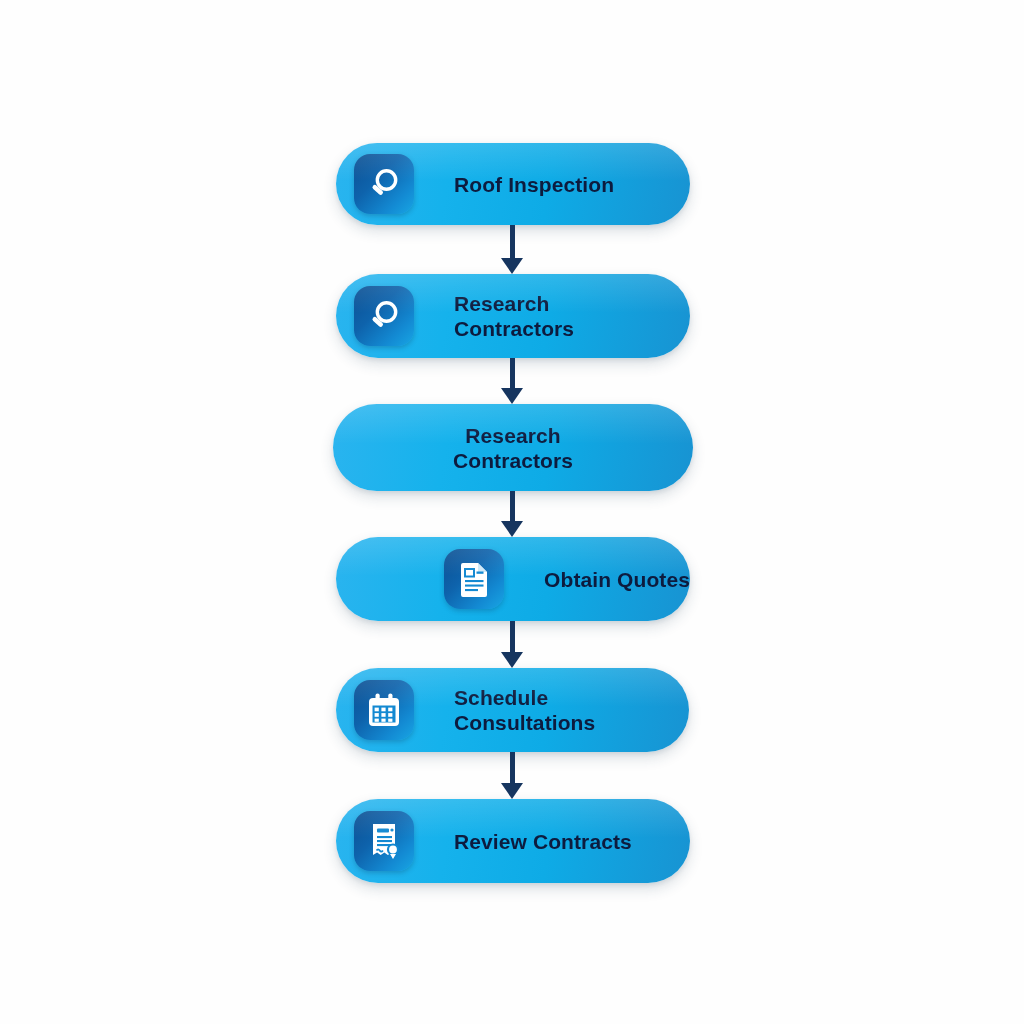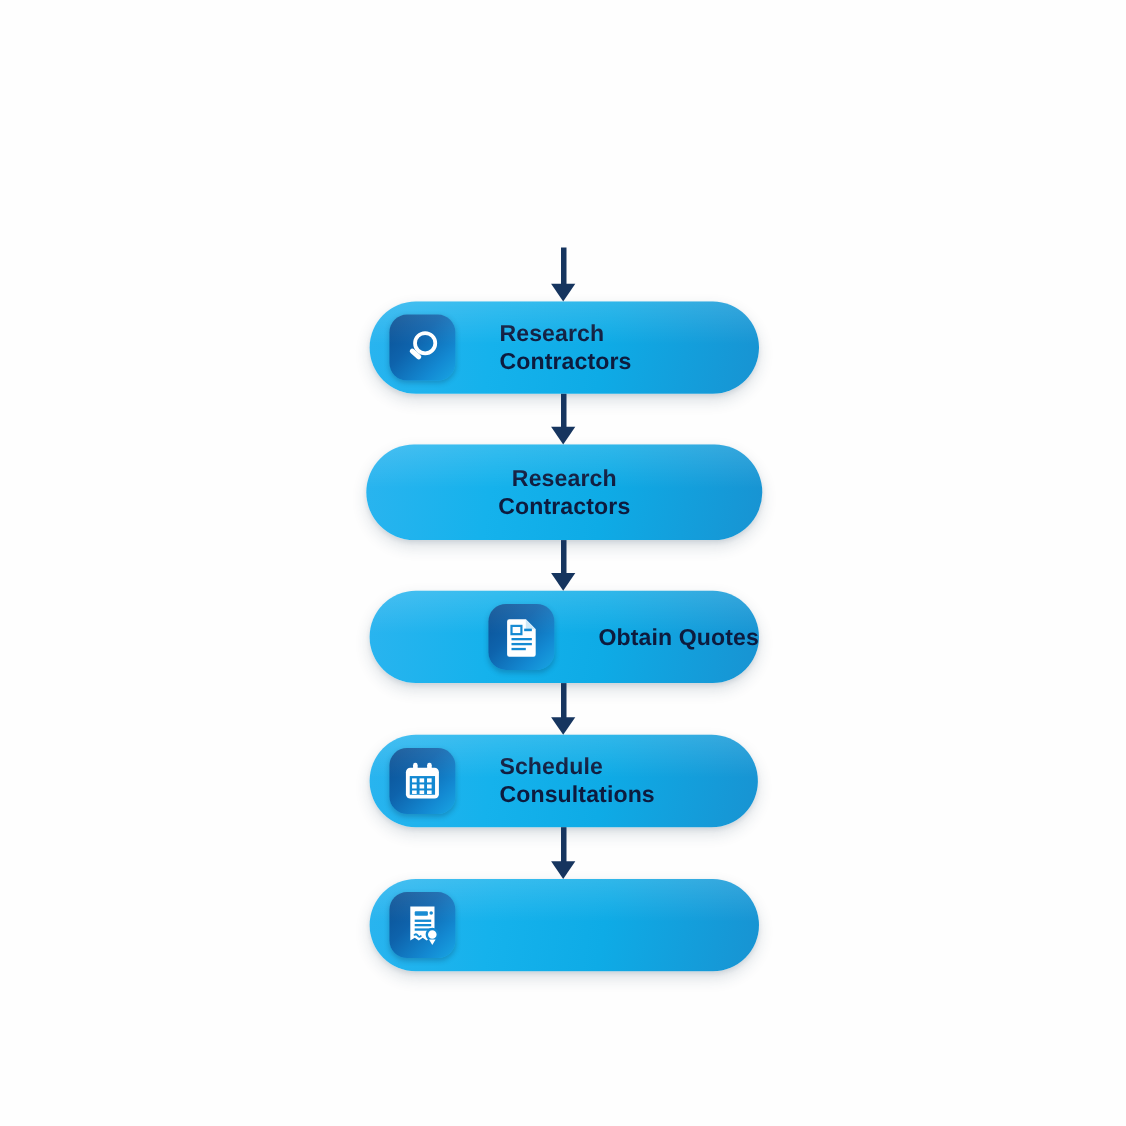--- a/index.html
+++ b/index.html
@@ -102,20 +102,29 @@
     border-left: 11px solid transparent;
     border-right: 11px solid transparent;
     border-top: 16px solid #16355f;
   }
 </style>
 </head>
 <body>
 
 <div id="canvas">
   <div class="flow" id="flow">
+      <div class="node with-icon" style="left: 336px; top: 143px; width: 354px; height: 82px;">
+        <div class="node-icon">
+    <svg width="38" height="38" viewBox="0 0 38 38" aria-hidden="true">
+      <circle cx="21.5" cy="15" r="9.2" fill="none" stroke="#ffffff" stroke-width="3.4"></circle>
+      <rect x="6.5" y="22.5" width="12.5" height="4.6" rx="2.3" fill="#ffffff" transform="rotate(42 12.7 24.8)"></rect>
+    </svg>
+        </div>
+        <div class="node-label">Roof Inspection</div>
+      </div>
       <div class="node with-icon" style="left: 336px; top: 274px; width: 354px; height: 84px;">
         <div class="node-icon">
     <svg width="38" height="38" viewBox="0 0 38 38" aria-hidden="true">
       <circle cx="21.5" cy="15" r="9.2" fill="none" stroke="#ffffff" stroke-width="3.4"></circle>
       <rect x="6.5" y="22.5" width="12.5" height="4.6" rx="2.3" fill="#ffffff" transform="rotate(42 12.7 24.8)"></rect>
     </svg>
         </div>
         <div class="node-label">Research
 Contractors</div>
       </div>
@@ -166,20 +175,21 @@
       <rect x="11" y="6.5" width="12" height="4" rx="1" fill="#1389d2"></rect>
       <circle cx="26" cy="8" r="1.6" fill="#1389d2"></circle>
       <rect x="11" y="14" width="15" height="2.1" fill="#1389d2"></rect>
       <rect x="11" y="18" width="15" height="2.1" fill="#1389d2"></rect>
       <rect x="11" y="22" width="15" height="2.1" fill="#1389d2"></rect>
       <path d="M10.5 28.5 q1.6 -2.4 3.2 0 q1.6 2.4 3.2 0" fill="none" stroke="#1389d2" stroke-width="1.8"></path>
       <circle cx="27" cy="27.5" r="5" fill="#ffffff" stroke="#1389d2" stroke-width="2.2"></circle>
       <path d="M24 32 l3 5 l3 -5 z" fill="#ffffff"></path>
     </svg>
         </div>
+        <div class="node-label">Review Contracts</div>
       </div>
       <div class="arrow" style="left: 499px; top: 225px; height: 49px;">
         <div class="stem" style="height: 35px;"></div>
         <div class="head" style="top: 33px;"></div>
       </div>
       <div class="arrow" style="left: 499px; top: 358px; height: 46px;">
         <div class="stem" style="height: 32px;"></div>
         <div class="head" style="top: 30px;"></div>
       </div>
       <div class="arrow" style="left: 499px; top: 491px; height: 46px;">

